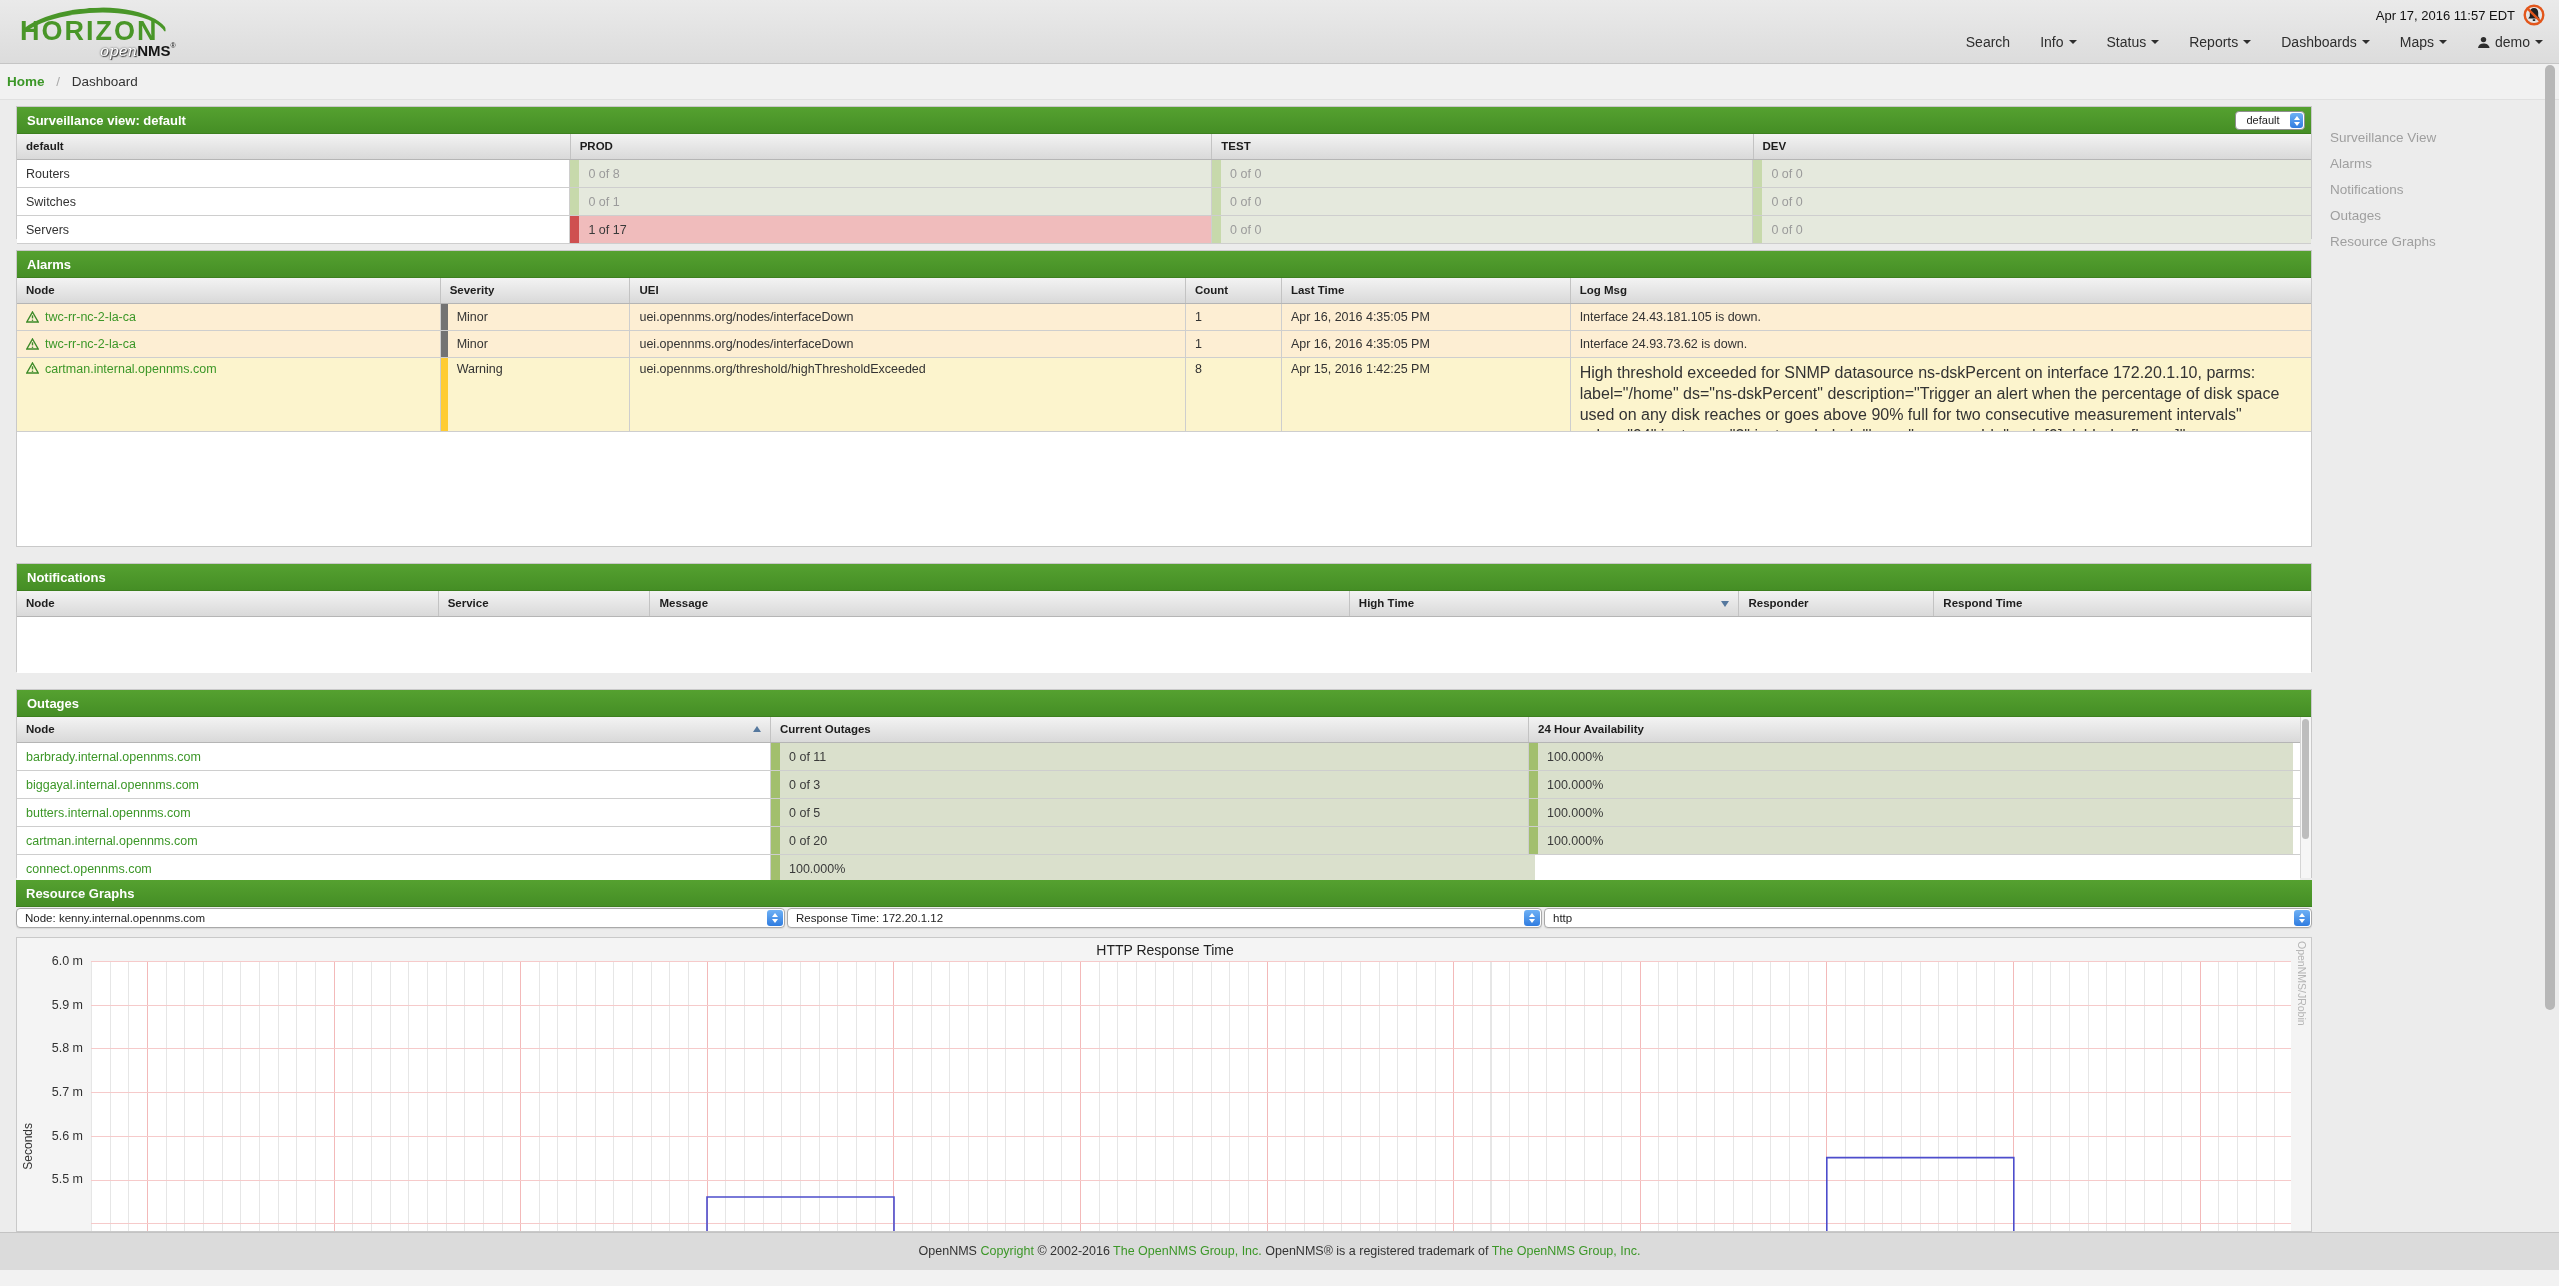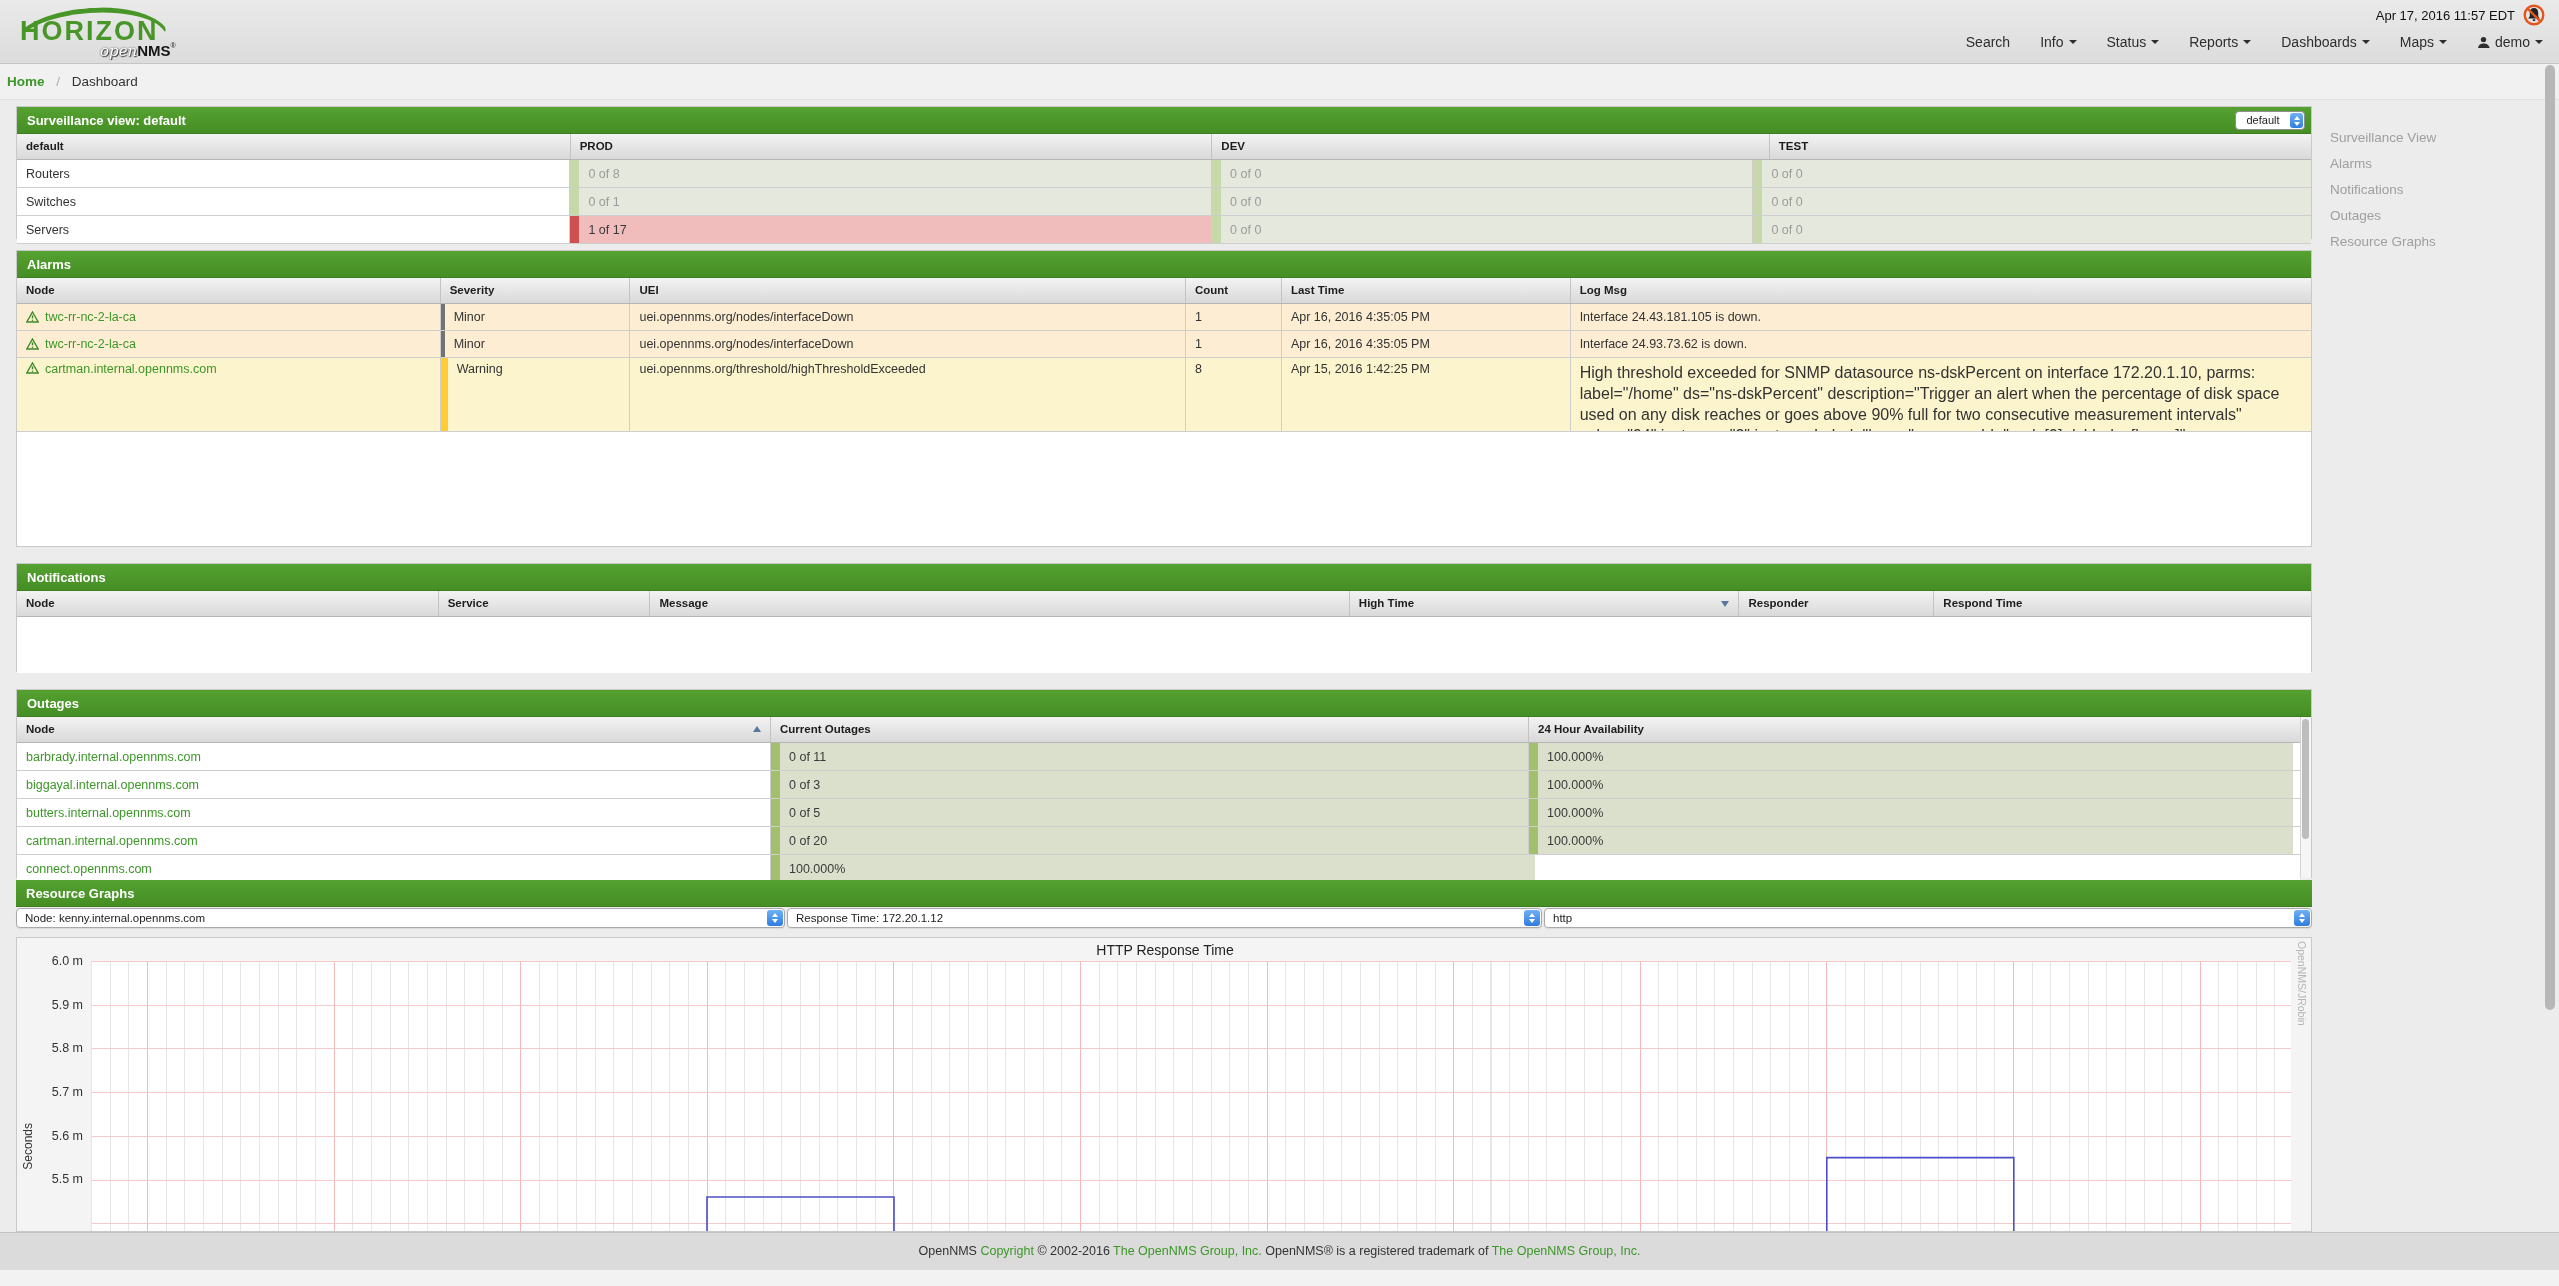--- a/index.html
+++ b/index.html
@@ -54,21 +54,21 @@
   
   .sv-c0{width:578px}.sv-c1{width:670px}.sv-c2{width:565px}.sv-c3{width:582px}
   #sv-panel .tr{height:27px}
   .cell-ok{border-left:9px solid #c7d9ab;background:#e5e9dd;color:#9b9b9b;cursor:pointer}
   .cell-crit{border-left:9px solid #cf5050;background:#f0bcbc;color:#3a3a3a;cursor:pointer}
   
   .al-c0{width:424px}.al-c1{width:190px}.al-c2{width:556px}.al-c3{width:96px}
   .al-c4{width:289px}.al-c5{width:741px}
   .row-minor{background:#fdeed3}
   .row-warning{background:#fcf4cd}
-  .row-minor .sev{border-left:4px solid #737373}
+  .row-minor .sev{border-left:7px solid #737373}
   .row-warning .sev{border-left:7px solid #ffcc33}
   .al-r{height:26px}
   .al-r-tall{height:73px}
   .al-r-tall .td{align-items:flex-start;padding-top:4px}
   .logmsg{white-space:normal!important;font-size:16px;line-height:1.32;color:#333}
   .alert-ico{margin-right:6px;flex:none}
   
   .nt-c0{width:422px}.nt-c1{width:212px}.nt-c2{width:700px}.nt-c3{width:390px}
   .nt-c4{width:195px}.nt-c5{width:377px}
   
@@ -186,22 +186,22 @@
       <span>default</span>
       <span class="stepper" style="width:13px">
           <span class="up"></span>
           <span class="dn"></span>
         </span>
     </span>
   </div>
   <div class="thead">
     <div class="th sv-c0">default</div>
     <div class="th sv-c1">PROD</div>
+    <div class="th sv-c2">TEST</div>
     <div class="th sv-c3">DEV</div>
-    <div class="th sv-c2">TEST</div>
   </div>
   <div class="tr">
     <div class="td sv-c0">Routers</div>
     <div class="td sv-c1 cell-ok">0 of 8</div>
     <div class="td sv-c2 cell-ok">0 of 0</div>
     <div class="td sv-c3 cell-ok">0 of 0</div>
   </div>
   <div class="tr">
     <div class="td sv-c0">Switches</div>
     <div class="td sv-c1 cell-ok">0 of 1</div>

